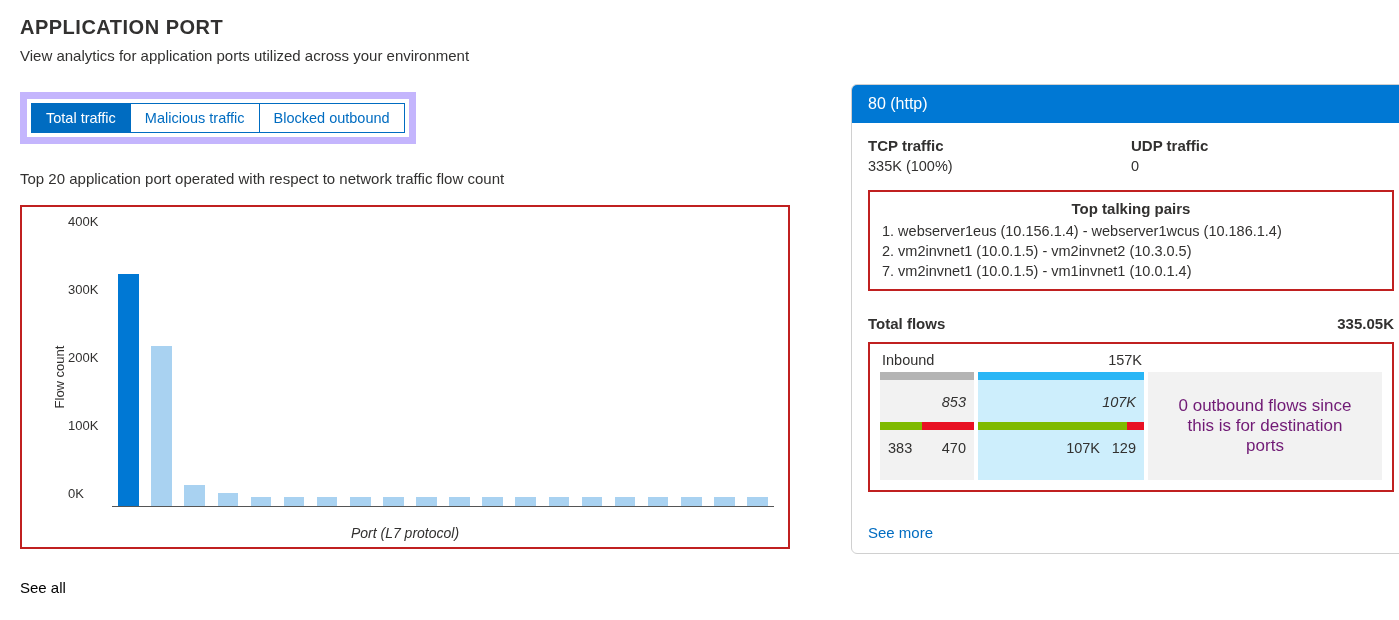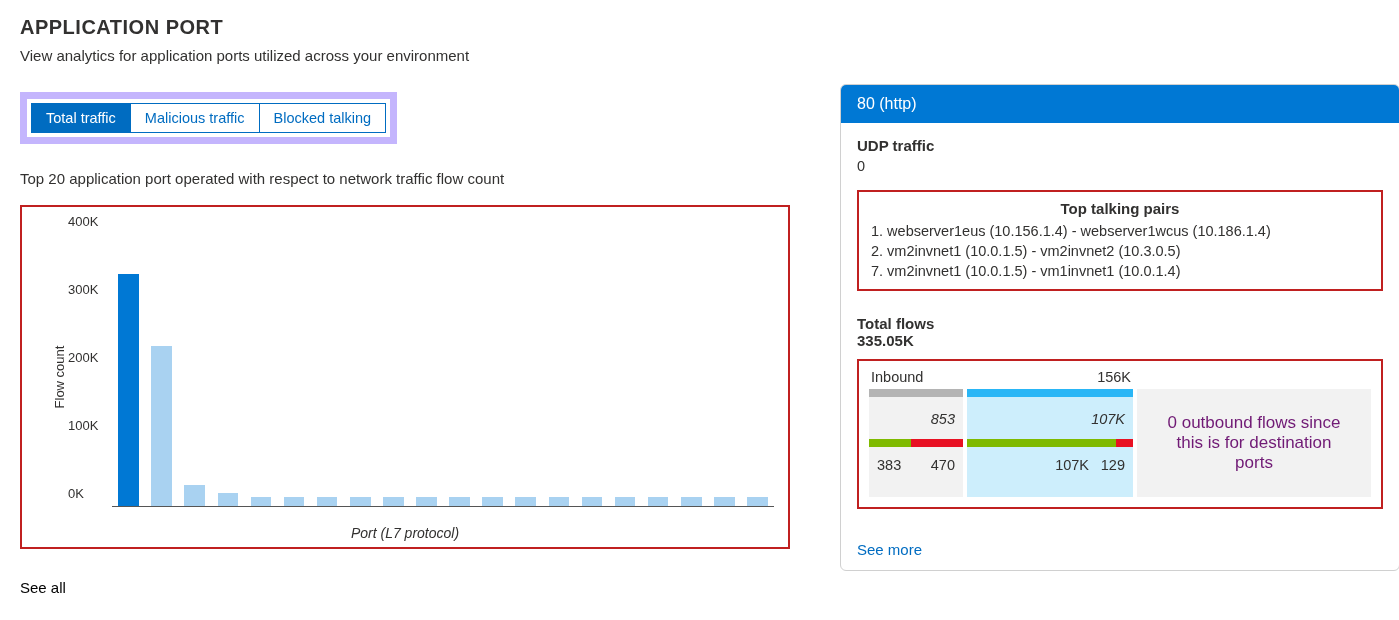--- a/index.html
+++ b/index.html
@@ -1,17 +1,17 @@
 <!DOCTYPE html>
 <html><head>
 <meta charset="utf-8">
 <style>
   * { box-sizing: border-box; margin: 0; padding: 0; font-family: "Segoe UI", Arial, sans-serif; }
   body { background: #ffffff; color: #323130; width: 1399px; padding: 10px 20px; }
-  .main { display: flex; gap: 40px; }
+  .main { display: flex; gap: 51px; }
   .left-col { flex: 0 0 780px; }
   .right-col { flex: 0 0 560px; margin-top: 74px; }
 
   .page-title { font-size: 20px; font-weight: 600; letter-spacing: 0.5px; margin-top: 6px; }
   .page-sub { font-size: 15px; color: #323130; margin-top: 8px; }
 
   .tabs-wrap { display: inline-flex; border: 7px solid #c4b5fd; padding: 4px; margin-top: 28px; }
   .tabs { display: inline-flex; border: 1px solid #006cc1; }
   .tab { padding: 6px 14px; font-size: 14.5px; color: #006cc1; background: #fff; cursor: pointer; }
   .tab.active { background: #006cc1; color: #fff; }
@@ -35,21 +35,21 @@
   .card-body { padding: 14px 16px 16px 16px; }
   .traffic-row { display: flex; }
   .traffic-col { flex: 1; }
   .traffic-col .lbl { font-size: 15px; font-weight: 600; }
   .traffic-col .val { font-size: 14.5px; margin-top: 4px; }
 
   .talking-wrap { border: 2px solid #c02020; margin-top: 16px; padding: 8px 12px 10px 12px; }
   .tt-title { font-weight: 600; font-size: 15px; margin-bottom: 6px; text-align: center; }
   .tt-row { font-size: 14.5px; margin-top: 4px; }
 
-  .total-flows { display: flex; justify-content: space-between; font-weight: 600; margin-top: 24px; font-size: 15px; flex-direction: column; }
+  .total-flows { display: flex; justify-content: space-between; font-weight: 600; margin-top: 24px; font-size: 15px; }
 
   .flows-frame { border: 2px solid #c02020; margin-top: 10px; padding: 8px 10px 10px 10px; }
   .inbound-row { display: flex; justify-content: space-between; font-size: 14.5px; padding: 0 2px 4px 2px; }
 
   .flow-panels { display: flex; gap: 4px; }
   .flow-panel { background: #f2f2f2; position: relative; }
   .fp-a { flex: 0 0 94px; height: 108px; }
   .fp-b { flex: 0 0 166px; height: 108px; }
   .fp-c { flex: 1; height: 108px; display:flex; align-items:center; justify-content:center; text-align:center; padding: 8px 20px; font-size:17px; color:#701a75; }
 
@@ -72,21 +72,21 @@
 <div class="main">
 
   <div class="left-col">
     <div class="page-title">APPLICATION PORT</div>
     <div class="page-sub">View analytics for application ports utilized across your environment</div>
 
     <div class="tabs-wrap">
       <div class="tabs">
         <div class="tab active">Total traffic</div>
         <div class="tab">Malicious traffic</div>
-        <div class="tab">Blocked talking</div>
+        <div class="tab">Blocked outbound</div>
       </div>
     </div>
 
     <div class="chart-title">Top 20 application port operated with respect to network traffic flow count</div>
 
     <div class="chart-frame">
       <span class="y-label">Flow count</span>
       <span class="x-label">Port (L7 protocol)</span>
 
       <span class="ytick" style="top:14px">400K</span>
@@ -120,41 +120,45 @@
 
     <span class="see-all">See all</span>
   </div>
 
   <div class="right-col">
     <div class="card">
       <div class="card-head">80 (http)</div>
       <div class="card-body">
         <div class="traffic-row">
           <div class="traffic-col">
+            <div class="lbl">TCP traffic</div>
+            <div class="val">335K (100%)</div>
+          </div>
+          <div class="traffic-col">
             <div class="lbl">UDP traffic</div>
             <div class="val">0</div>
           </div>
         </div>
 
         <div class="talking-wrap">
           <div class="tt-title">Top talking pairs</div>
           <div class="tt-row">1. webserver1eus (10.156.1.4) - webserver1wcus (10.186.1.4)</div>
           <div class="tt-row">2. vm2invnet1 (10.0.1.5) - vm2invnet2 (10.3.0.5)</div>
           <div class="tt-row">7. vm2invnet1 (10.0.1.5) - vm1invnet1 (10.0.1.4)</div>
         </div>
 
         <div class="total-flows">
           <span>Total flows</span>
           <span>335.05K</span>
         </div>
 
         <div class="flows-frame">
           <div class="inbound-row" style="width:264px;">
             <span>Inbound</span>
-            <span>156K</span>
+            <span>157K</span>
           </div>
           <div class="flow-panels">
 
             <div class="flow-panel fp-a">
               <div class="topbar"></div>
               <span class="num-top" style="right:8px">853</span>
               <div class="greenred">
                   <div class="g" style="flex:0 0 45%"></div>
                   <div class="r" style="flex:1"></div>
                 </div>

